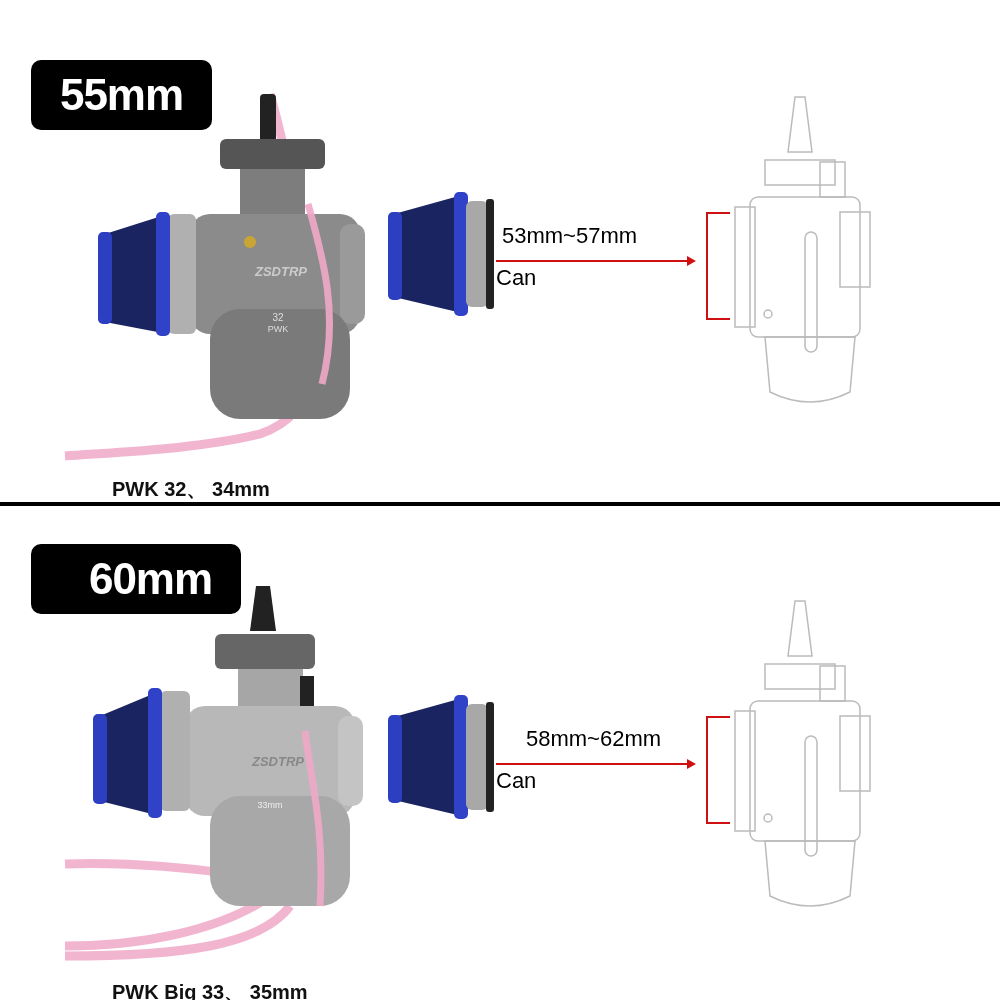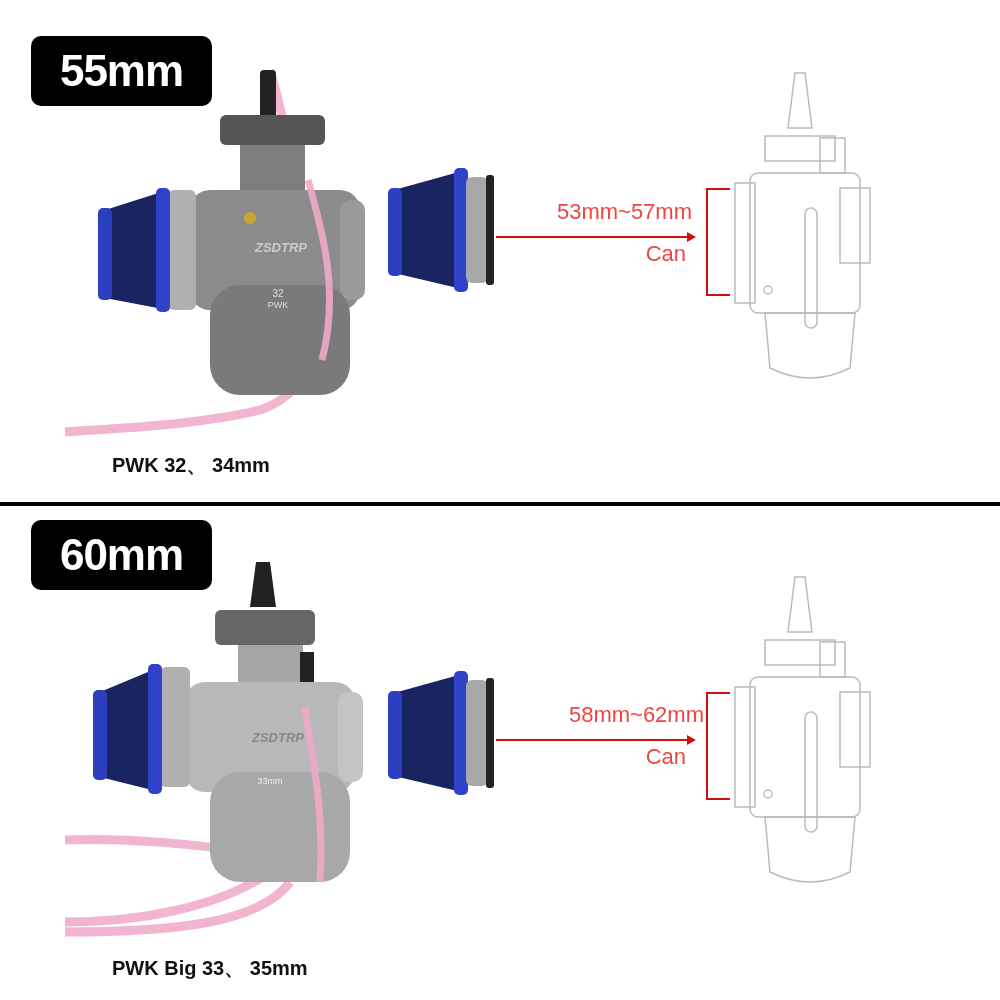--- a/index.html
+++ b/index.html
@@ -1,21 +1,21 @@
 <!DOCTYPE html>
 <html><head>
 <meta charset="utf-8">
 <style>
   html, body { margin:0; padding:0; background:#ffffff; }
   body { width:1000px; height:1000px; position:relative; overflow:hidden; font-family:"Liberation Sans", sans-serif; }
-  .section { position:absolute; left:0; width:800px; height:500px; }
+  .section { position:absolute; left:0; width:800px; height:500px;margin-top:24px; }
   .badge { position:absolute; left:31px; width:181px; height:70px; background:#000; border-radius:10px; color:#fff; font-weight:bold; font-size:44px; display:flex; align-items:center; justify-content:center; letter-spacing:-1px; }
   .caption { position:absolute; left:112px; font-weight:bold; font-size:20px; color:#111; }
   .divider { position:absolute; left:0; top:502px; width:1000px; height:4px; background:#000; }
-  .measure { position:absolute; color:#ef4444; font-size:22px; text-align:right; width:190px; }
+  .measure { position:absolute; color:#000000; font-size:22px; text-align:left; width:190px; }
   .arrow { position:absolute; height:2px; background:#d01010; }
   .arrow::after { content:""; position:absolute; right:-2px; top:-4px; border-left:9px solid #d01010; border-top:5px solid transparent; border-bottom:5px solid transparent; }
   .bracket { position:absolute; border:2px solid #d01010; border-right:none; width:22px; }
   svg { position:absolute; }
 </style>
 </head>
 <body>
 
 <div class="section" style="top:0;">
   <div class="badge" style="top:36px;">55mm</div>
@@ -75,21 +75,21 @@
       <circle cx="48" cy="222" r="4"></circle>
     </g>
   </svg>
 
   <div class="caption" style="top:452px;">PWK 32、 34mm</div>
 </div>
 
 <div class="divider"></div>
 
 <div class="section" style="top:500px;">
-  <div class="badge" style="top:20px;">60mm</div>
+  <div class="badge" style="top:20px;padding-left:29px;">60mm</div>
 
   <svg width="400" height="390" style="left:60px;top:52px;" viewBox="0 0 400 390">
 
     <path d="M5 288 C80 285 150 295 190 300" stroke="#f0a8c8" stroke-width="9" fill="none" opacity="0.85"></path>
     <path d="M5 370 C80 370 160 355 210 320" stroke="#f0a8c8" stroke-width="9" fill="none" opacity="0.85"></path>
     <path d="M5 380 C120 380 200 370 230 330" stroke="#f0a8c8" stroke-width="9" fill="none" opacity="0.85"></path>
 
     <path d="M196 10 L210 10 L216 55 L190 55 Z" fill="#222"></path>
 
     <rect x="155" y="58" width="100" height="35" rx="6" fill="#666"></rect>
@@ -115,21 +115,21 @@
   </svg>
 
   <svg width="110" height="130" style="left:386px;top:168px;" viewBox="0 0 110 130">
     <polygon points="8,25 80,5 80,125 8,108" fill="#1a2460"></polygon>
     <rect x="2" y="23" width="14" height="88" rx="5" fill="#2b3fc0"></rect>
     <rect x="68" y="3" width="14" height="124" rx="5" fill="#3042c8"></rect>
     <rect x="80" y="12" width="22" height="106" rx="6" fill="#a8a8a8"></rect>
     <rect x="100" y="10" width="8" height="110" rx="3" fill="#222"></rect>
   </svg>
 
-  <div class="measure" style="left:514px;top:202px;">58mm~62mm</div>
+  <div class="measure" style="left:526px;top:202px;">58mm~62mm</div>
   <div class="arrow" style="left:496px;top:239px;width:198px;"></div>
   <div class="measure" style="left:496px;top:244px;">Can</div>
   <div class="bracket" style="left:706px;top:192px;height:104px;"></div>
 
   <svg width="160" height="320" style="left:720px;top:72px;" viewBox="0 0 160 320">
     <g fill="none" stroke="#bbb" stroke-width="1.5">
       <path d="M75 5 L85 5 L92 60 L68 60 Z"></path>
       <rect x="45" y="68" width="70" height="25"></rect>
       <rect x="100" y="70" width="25" height="35"></rect>
       <rect x="30" y="105" width="110" height="140" rx="8"></rect>

